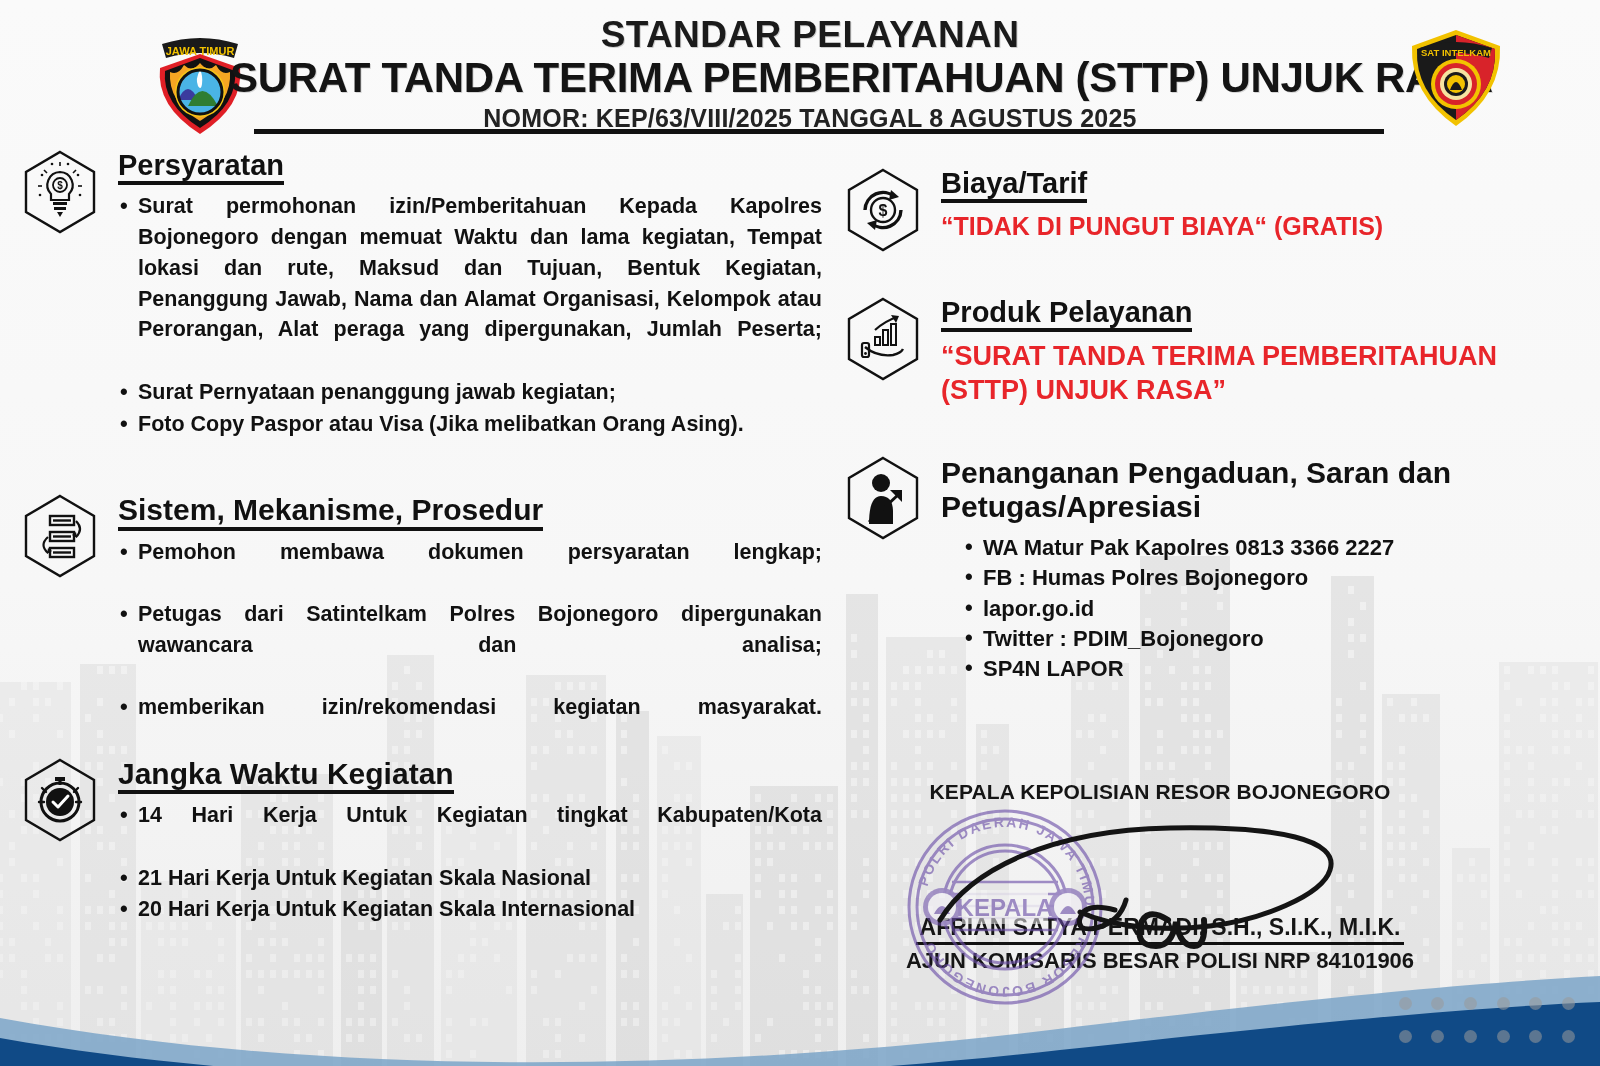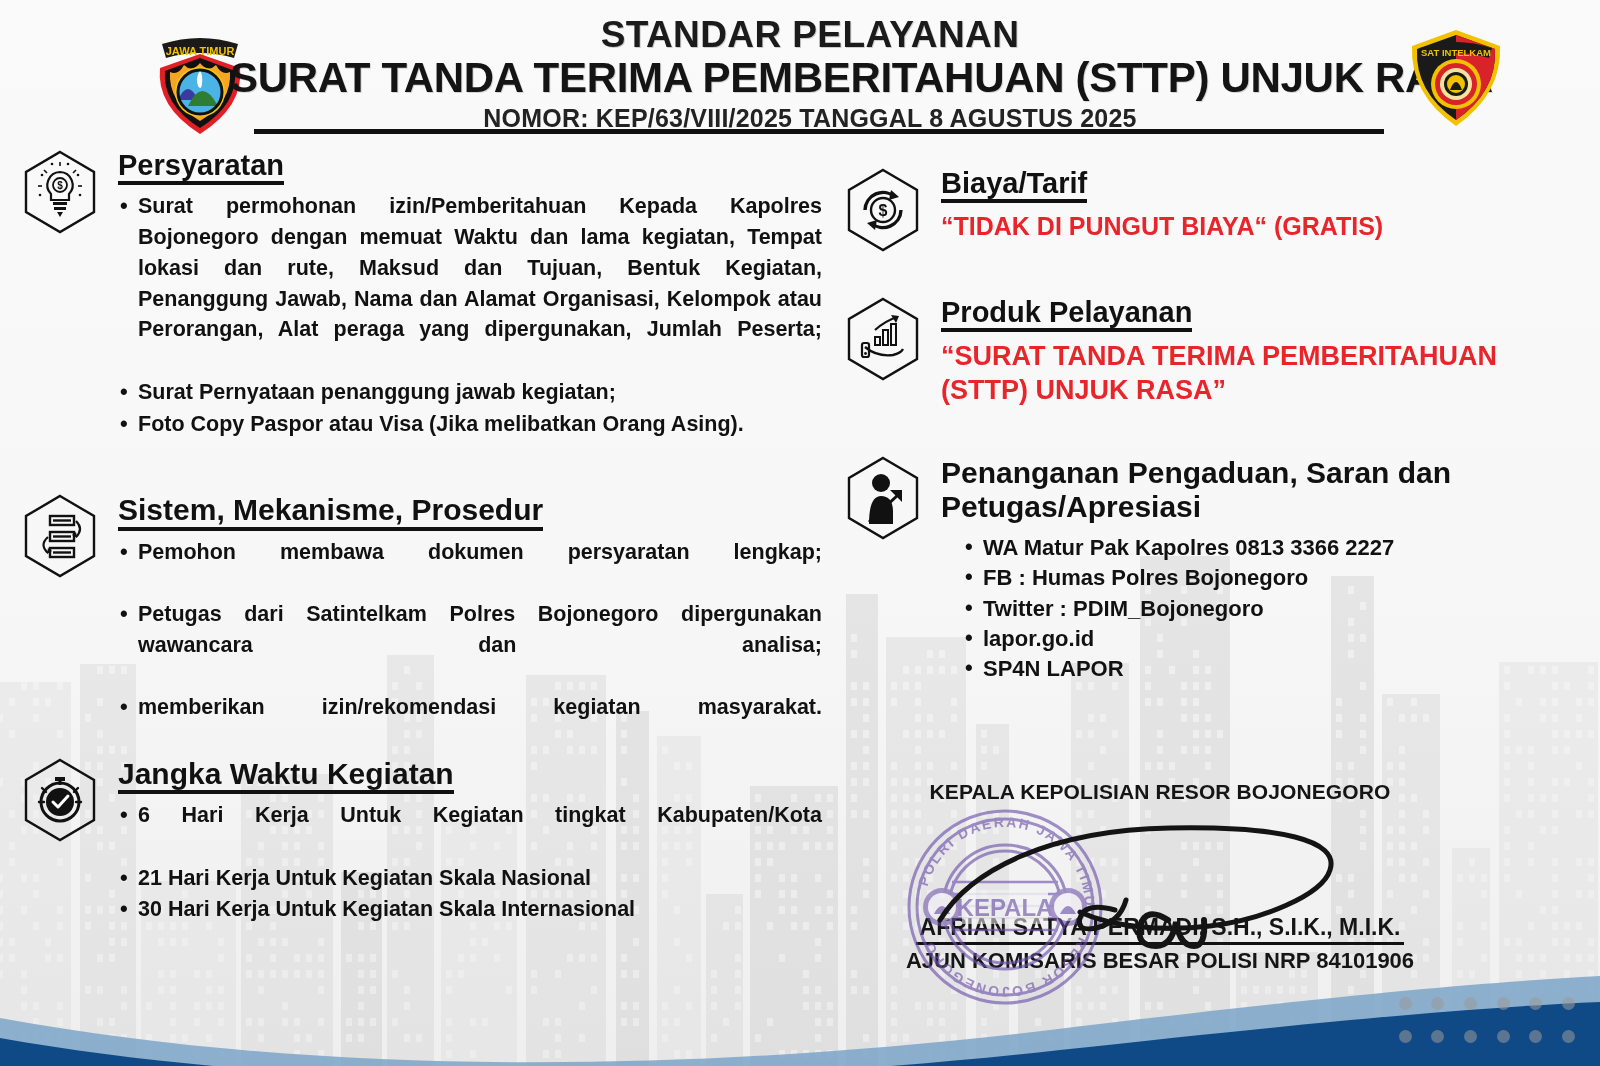--- a/index.html
+++ b/index.html
@@ -1226,23 +1226,23 @@
         <g stroke="#111" stroke-width="2.4" stroke-linecap="round">
           <line x1="20" y1="30" x2="24" y2="34"></line>
             <line x1="56" y1="30" x2="52" y2="34"></line>
           <line x1="17" y1="44" x2="22" y2="44"></line>
             <line x1="59" y1="44" x2="54" y2="44"></line>
         </g>
       </svg>
       <div class="sec-body">
         <div class="sec-title lg">Jangka Waktu Kegiatan</div>
         <ul class="bul">
-          <li class="just">6 Hari Kerja Untuk Kegiatan tingkat Kabupaten/Kota</li>
+          <li class="just">14 Hari Kerja Untuk Kegiatan tingkat Kabupaten/Kota</li>
           <li>21 Hari Kerja Untuk Kegiatan Skala Nasional</li>
-          <li>30 Hari Kerja Untuk Kegiatan Skala Internasional</li>
+          <li>20 Hari Kerja Untuk Kegiatan Skala Internasional</li>
         </ul>
       </div>
     </div>
   </div>
 
   <div class="col-right">
 
     <div class="block" style="min-height:125px; margin-top:18px;">
       <svg class="hexicon" viewBox="0 0 76 84">
         <path d="M38 2 L72 22 V62 L38 82 L4 62 V22 Z" fill="none" stroke="#111" stroke-width="2.4"></path>
@@ -1289,22 +1289,22 @@
         <path d="M45 34 l12 0 l0 12 Z" fill="#111"></path>
       </svg>
       <div class="sec-body">
         <div class="sec-title plain">
           <span>Penanganan Pengaduan, Saran dan</span><br>
           <span>Petugas/Apresiasi</span>
         </div>
         <ul class="bul contact" style="padding-left:22px;margin-top:8px;">
           <li>WA Matur Pak Kapolres 0813 3366 2227</li>
           <li>FB : Humas Polres Bojonegoro</li>
+          <li>lapor.go.id</li>
           <li>Twitter : PDIM_Bojonegoro</li>
-          <li>lapor.go.id</li>
           <li>SP4N LAPOR</li>
         </ul>
       </div>
     </div>
   </div>
 
   <div class="sign">
     <div class="l1">KEPALA KEPOLISIAN RESOR BOJONEGORO</div>
 
     <svg class="stamp" viewBox="0 0 210 210">

